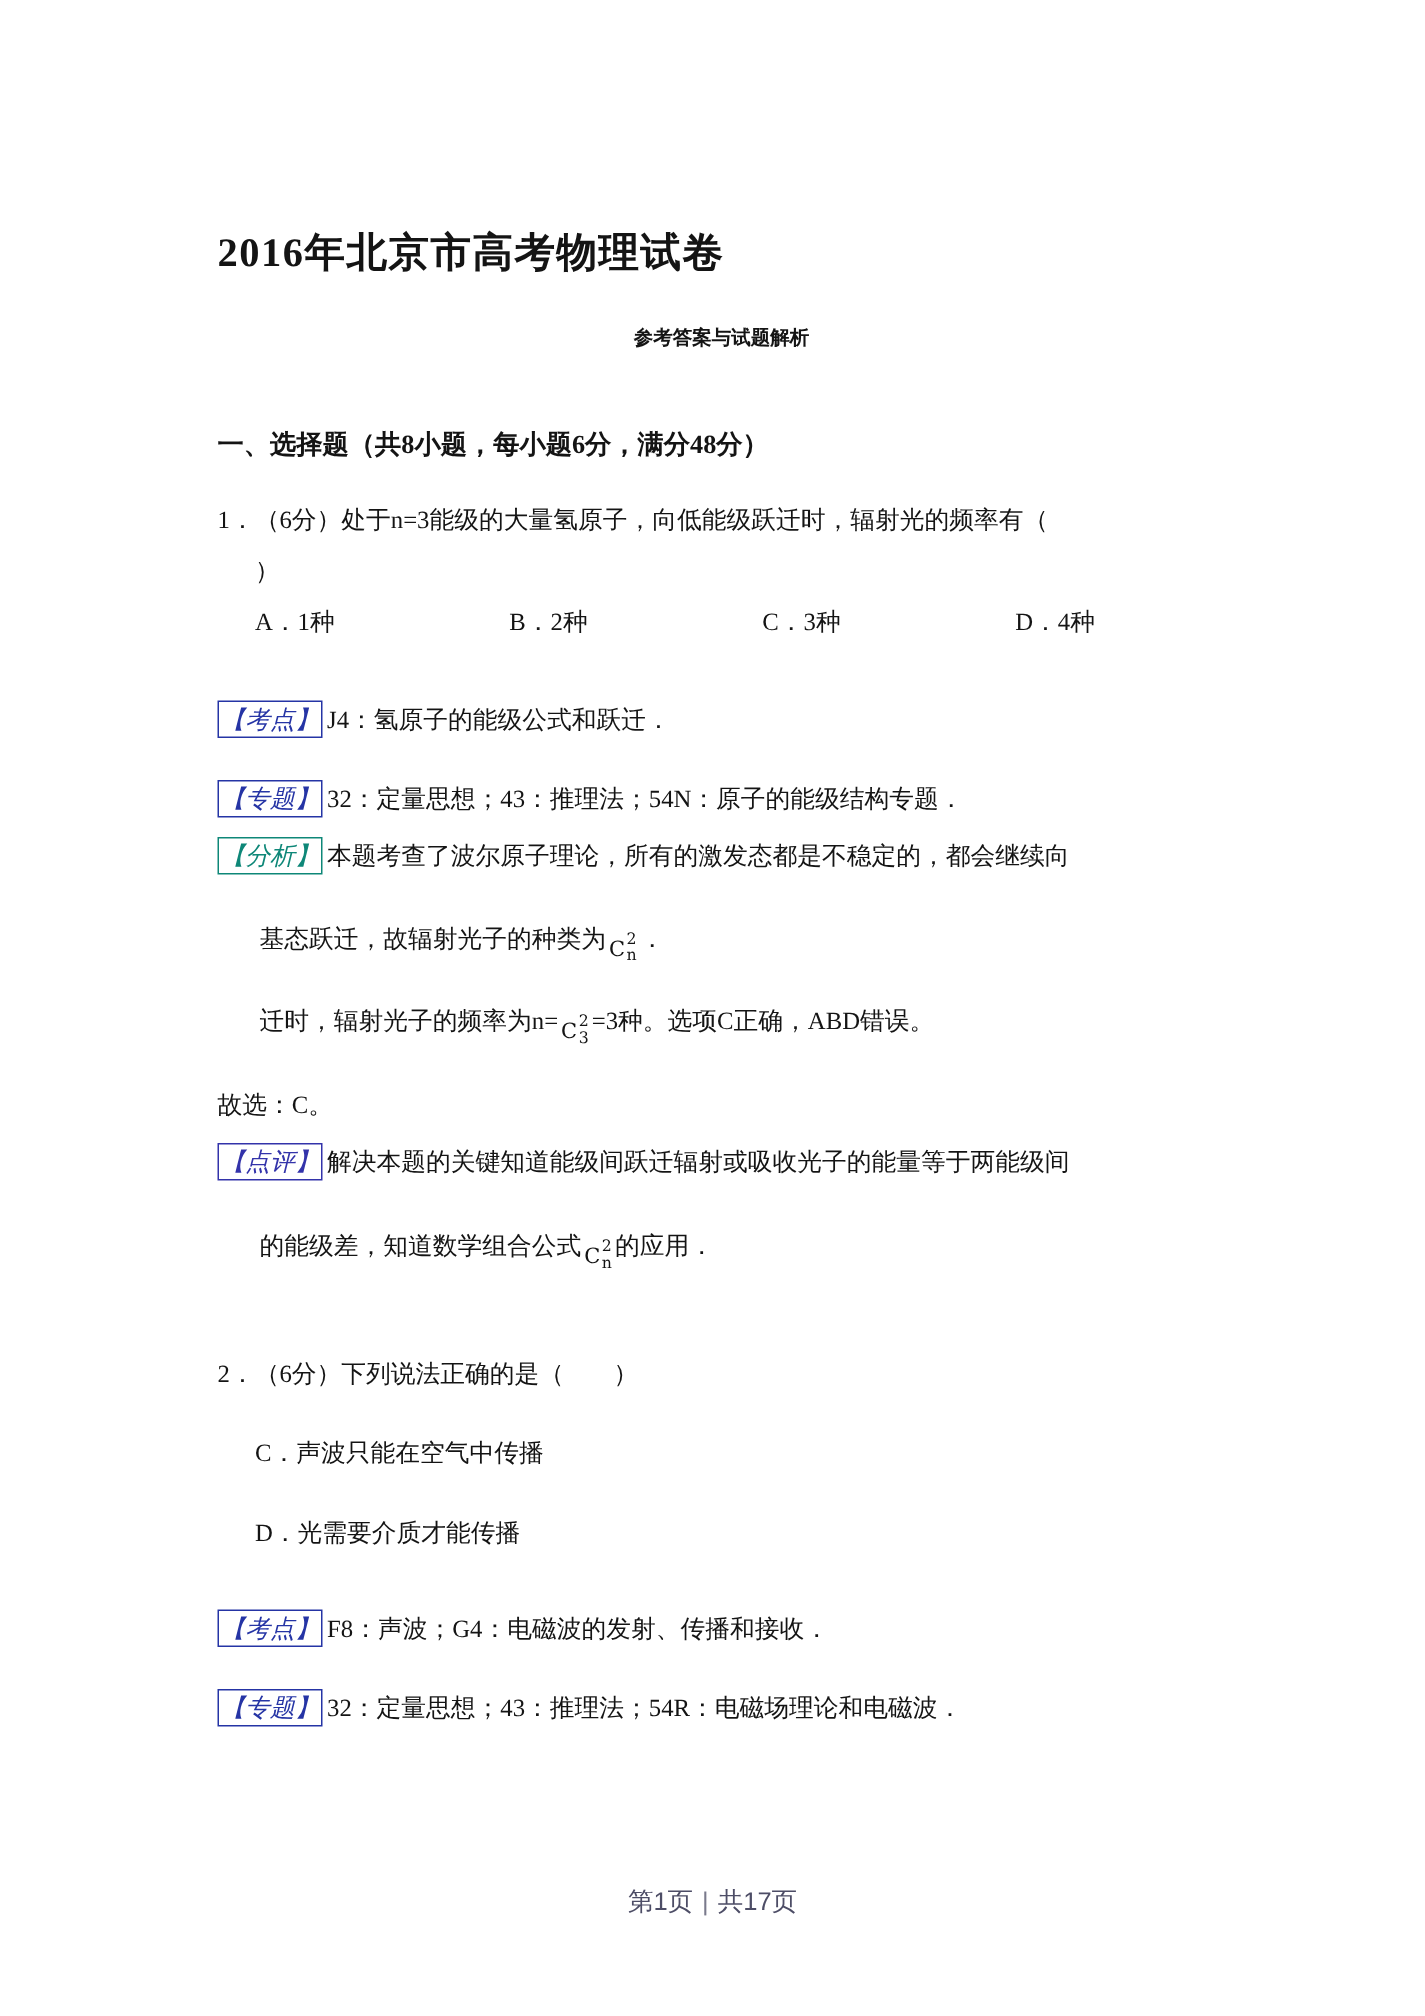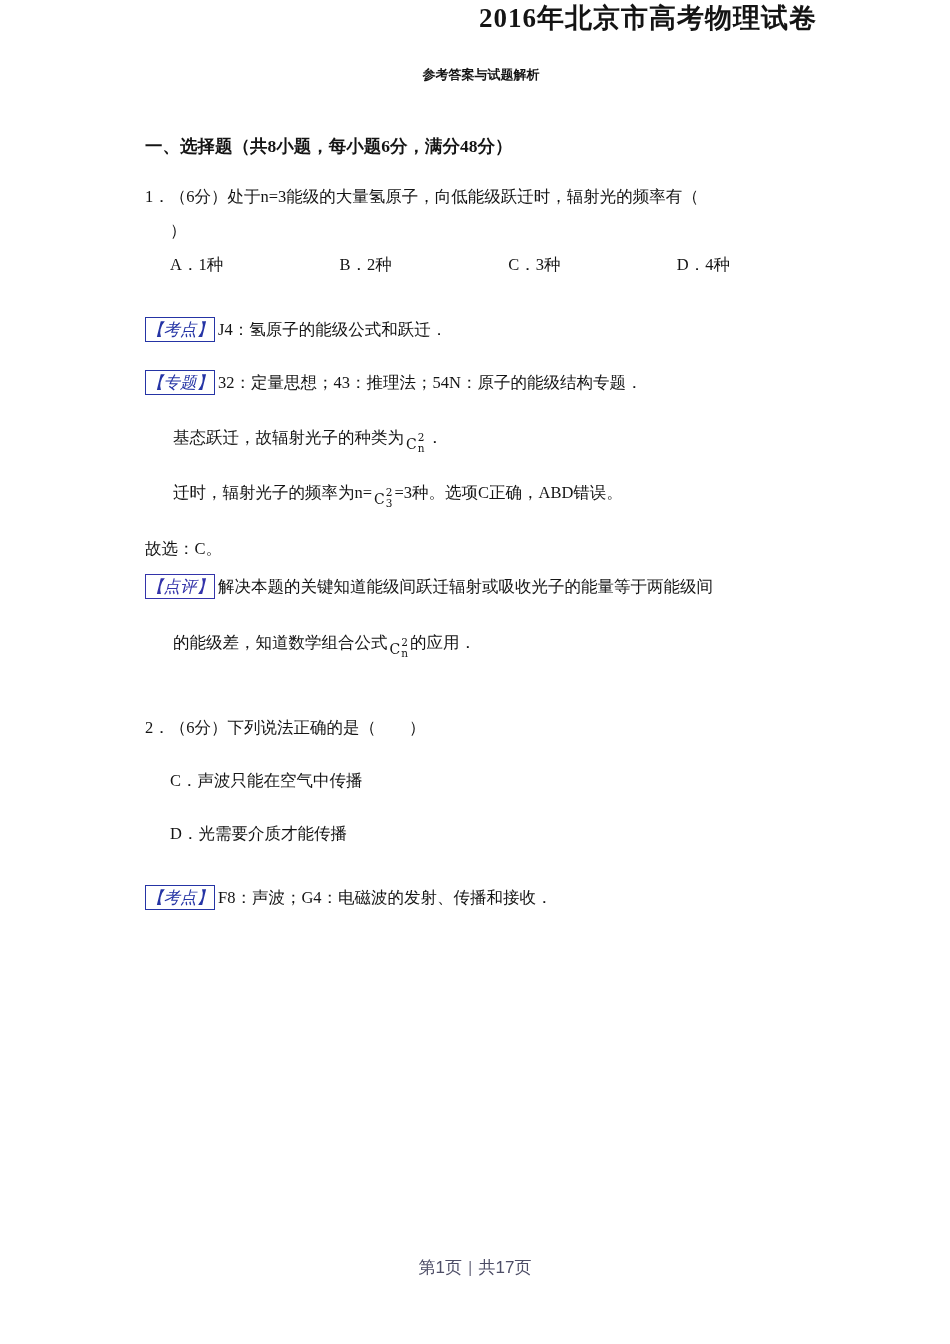--- a/index.html
+++ b/index.html
@@ -5,21 +5,21 @@
   * { margin:0; padding:0; box-sizing:border-box; }
   html, body { background:#ffffff; }
   body {
     width:950px; height:1344px; position:relative; overflow:hidden;
     font-family:"Liberation Serif","DejaVu Serif",serif;
     color:#141414;
   }
   .content { position:absolute; left:145px; top:0; width:672px; }
 
   .title {
-    text-align:right;
+    margin-top:150px; text-align:left;
     font-size:27px; font-weight:bold; letter-spacing:1px;
   }
   .subtitle {
     margin-top:30px; text-align:center;
     font-size:13px; font-weight:bold;
   }
   .section-heading {
     margin-top:50px; font-size:17.5px; font-weight:bold;
   }
 
@@ -91,20 +91,23 @@
   </div>
 
   <div class="line mt-lg">
     <span class="tag blue">【考点】</span><span>J4：氢原子的能级公式和跃迁．</span>
   </div>
 
   <div class="line mt-sm">
     <span class="tag blue">【专题】</span><span>32：定量思想；43：推理法；54N：原子的能级结构专题．</span>
   </div>
 
+  <div class="line mt-fx">
+    <span class="tag teal">【分析】</span><span>本题考查了波尔原子理论，所有的激发态都是不稳定的，都会继续向</span>
+  </div>
   <div class="line cont mt-wide">
     <span>基态跃迁，故辐射光子的种类为</span><span class="formula">
         <span class="fbase">C</span>
         <span class="fscripts">
           <span class="fsup">2</span>
           <span class="fsub">n</span>
         </span>
       </span><span>．</span>
   </div>
 
@@ -133,18 +136,21 @@
       </span><span>的应用．</span>
   </div>
 
   <div class="line mt-q2">2．（6分）下列说法正确的是（　　）</div>
   <div class="line indent mt-sm">C．声波只能在空气中传播</div>
   <div class="line indent mt-sm">D．光需要介质才能传播</div>
 
   <div class="line mt-tags">
     <span class="tag blue">【考点】</span><span>F8：声波；G4：电磁波的发射、传播和接收．</span>
   </div>
+  <div class="line mt-sm">
+    <span class="tag blue">【专题】</span><span>32：定量思想；43：推理法；54R：电磁场理论和电磁波．</span>
+  </div>
 
 </div>
 
 <div class="footer">
   <span>第1页</span><span class="sep">|</span><span>共17页</span>
 </div>
 
 </body></html>

